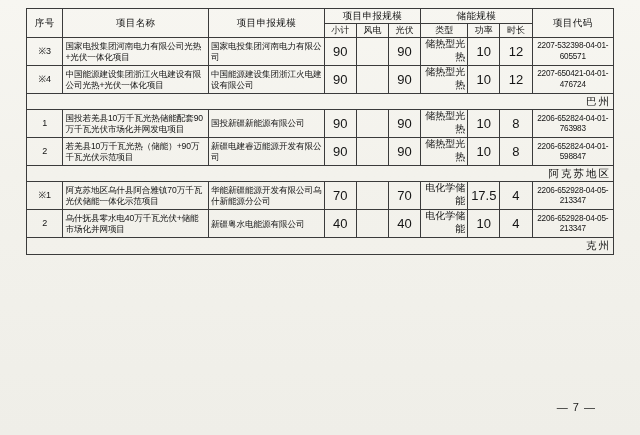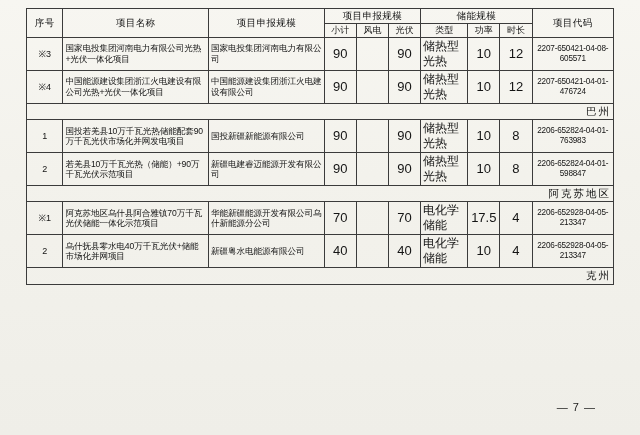--- a/index.html
+++ b/index.html
@@ -81,23 +81,24 @@
     text-align: left;
     padding: 2px 3px;
     letter-spacing: -0.1px;
     margin-left: 40px;
   }
   td.num {
     text-align: center;
     font-size: 13px;
   }
   td.stype {
-    text-align: left;
-    font-size: 12px;
+    text-align: right;
+    font-size: 10px;
     line-height: 1.15;
+    font-family: Liberation Mono, monospace;
   }
   td.code {
     text-align: center;
     font-size: 8.2px;
     line-height: 1.2;
     letter-spacing: -0.2px;
   }
   .pagenum {
     position: absolute;
     right: 44px;
@@ -146,21 +147,21 @@
         <tr>
           <td class="seq">※3</td>
           <td class="pname">国家电投集团河南电力有限公司光热+光伏一体化项目</td>
           <td class="punit">国家电投集团河南电力有限公司</td>
           <td class="num">90</td>
           <td class="num"></td>
           <td class="num">90</td>
           <td class="stype">储热型光热</td>
           <td class="num">10</td>
           <td class="num">12</td>
-          <td class="code">2207-650421-04-08-605571</td>
+          <td class="code">2207-532398-04-01-605571</td>
         </tr>
         <tr>
           <td class="seq">※4</td>
           <td class="pname">中国能源建设集团浙江火电建设有限公司光热+光伏一体化项目</td>
           <td class="punit">中国能源建设集团浙江火电建设有限公司</td>
           <td class="num">90</td>
           <td class="num"></td>
           <td class="num">90</td>
           <td class="stype">储热型光热</td>
           <td class="num">10</td>

